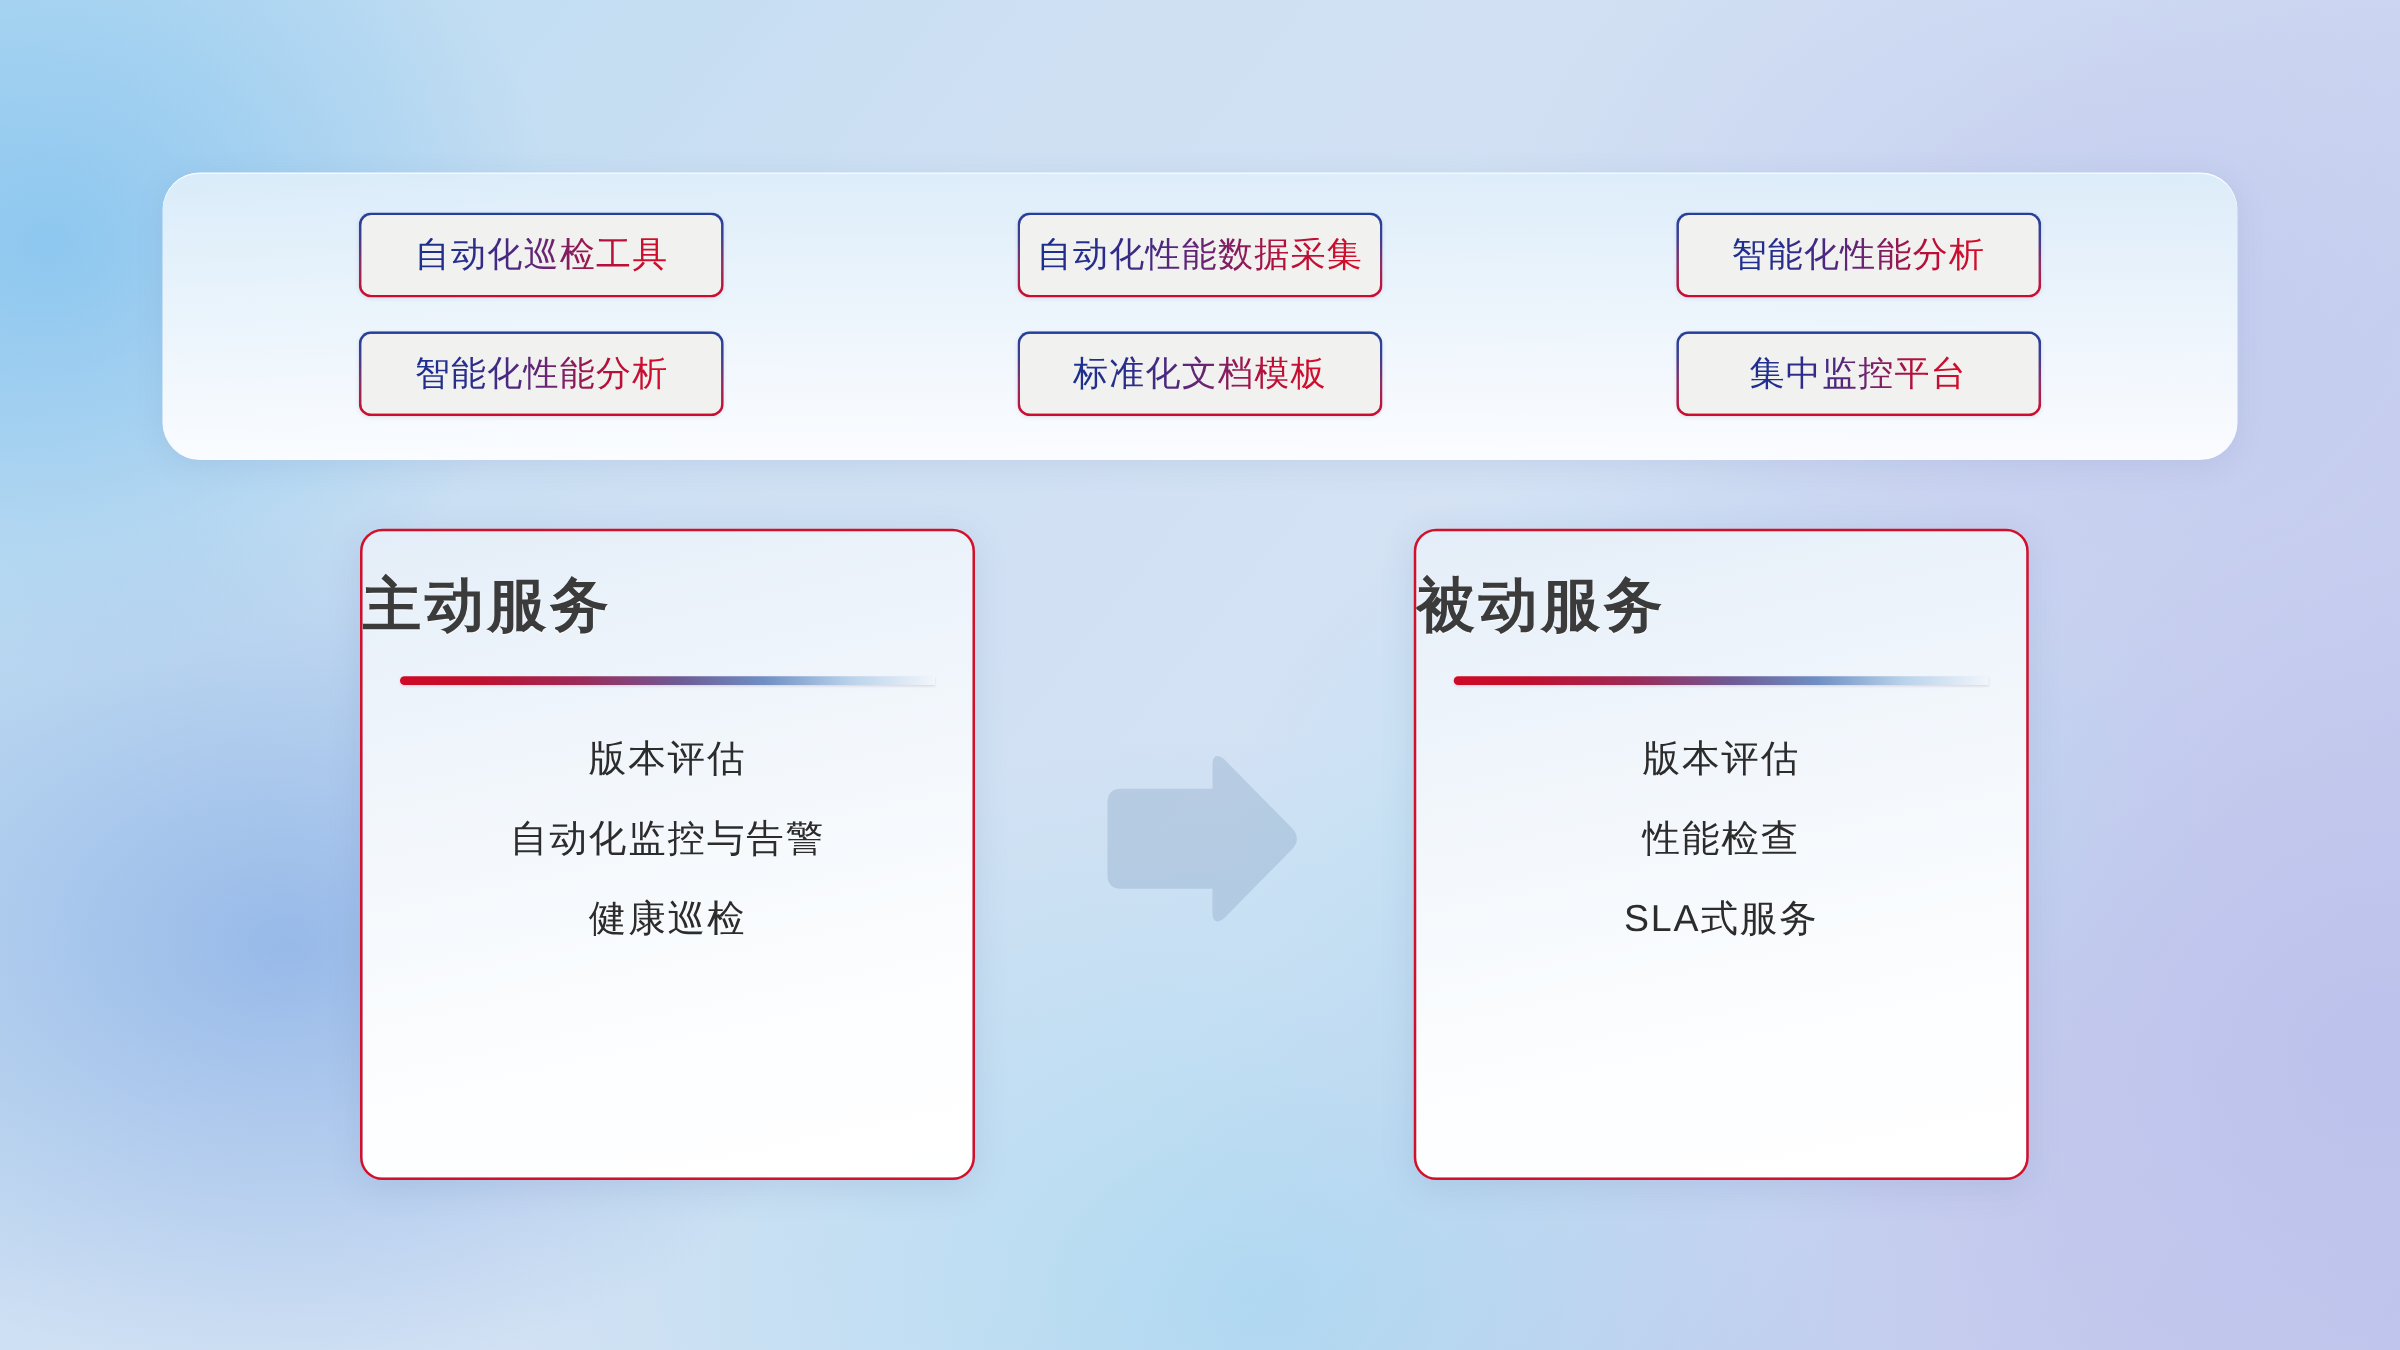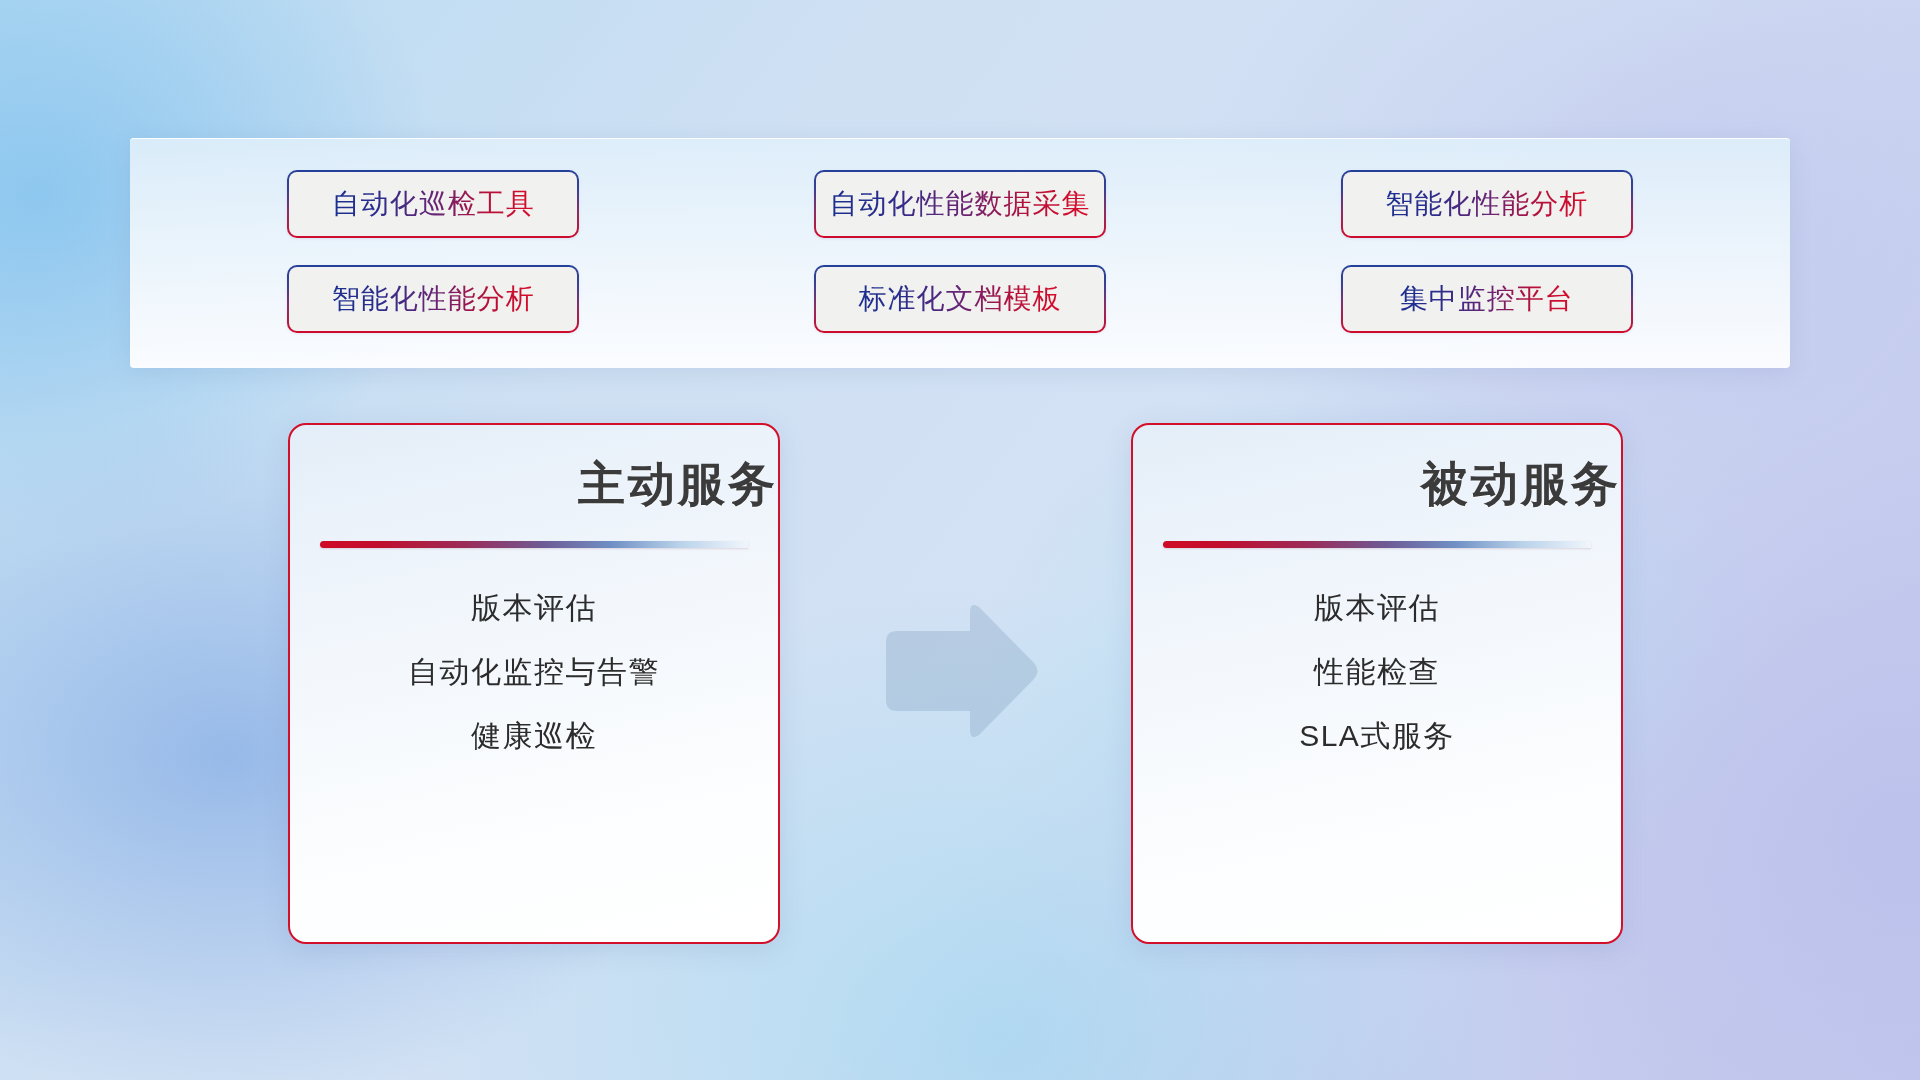--- a/index.html
+++ b/index.html
@@ -29,21 +29,21 @@
       linear-gradient(128deg, #b7dbf2 0%, #cfe0f3 32%, #d4e2f4 58%, #c9cfef 82%, #c2c8ec 100%);
   }
 
   
   #top-panel {
     position: absolute;
     left: 130px;
     top: 138px;
     width: 1660px;
     height: 230px;
-    border-radius: 4px;
+    border-radius: 30px;
     background: linear-gradient(180deg, rgba(222,238,250,0.93) 0%, rgba(236,245,252,0.95) 42%, rgba(252,253,255,0.97) 100%);
     box-shadow: 0 4px 22px rgba(90,120,170,0.14), inset 0 1px 0 rgba(255,255,255,0.9);
     box-sizing: border-box;
   }
   #tag-grid {
     position: absolute;
     inset: 0;
     display: grid;
     grid-template-columns: repeat(3, 1fr);
     grid-auto-rows: 1fr;
@@ -94,21 +94,21 @@
     box-sizing: border-box;
     background: linear-gradient(168deg, #e4eef8 0%, #eef4fb 26%, #f7fafd 55%, #fdfeff 78%, #ffffff 100%);
     box-shadow: 0 6px 26px rgba(80,110,160,0.15);
     overflow: hidden;
   }
   #card-active  { left: 288px; }
   #card-passive { left: 1131px; }
 
   .card-title {
     margin: 28px 0 0 0;
-    text-align: right;
+    text-align: left;
     font-size: 47px;
     font-weight: 700;
     color: #3b3b3b;
     letter-spacing: 3px;
     text-shadow: 0 1px 1px rgba(255,255,255,0.8);
   }
   .card-divider {
     margin: 25px 30px 0 30px;
     height: 7px;
     border-radius: 4px 0 0 4px;

